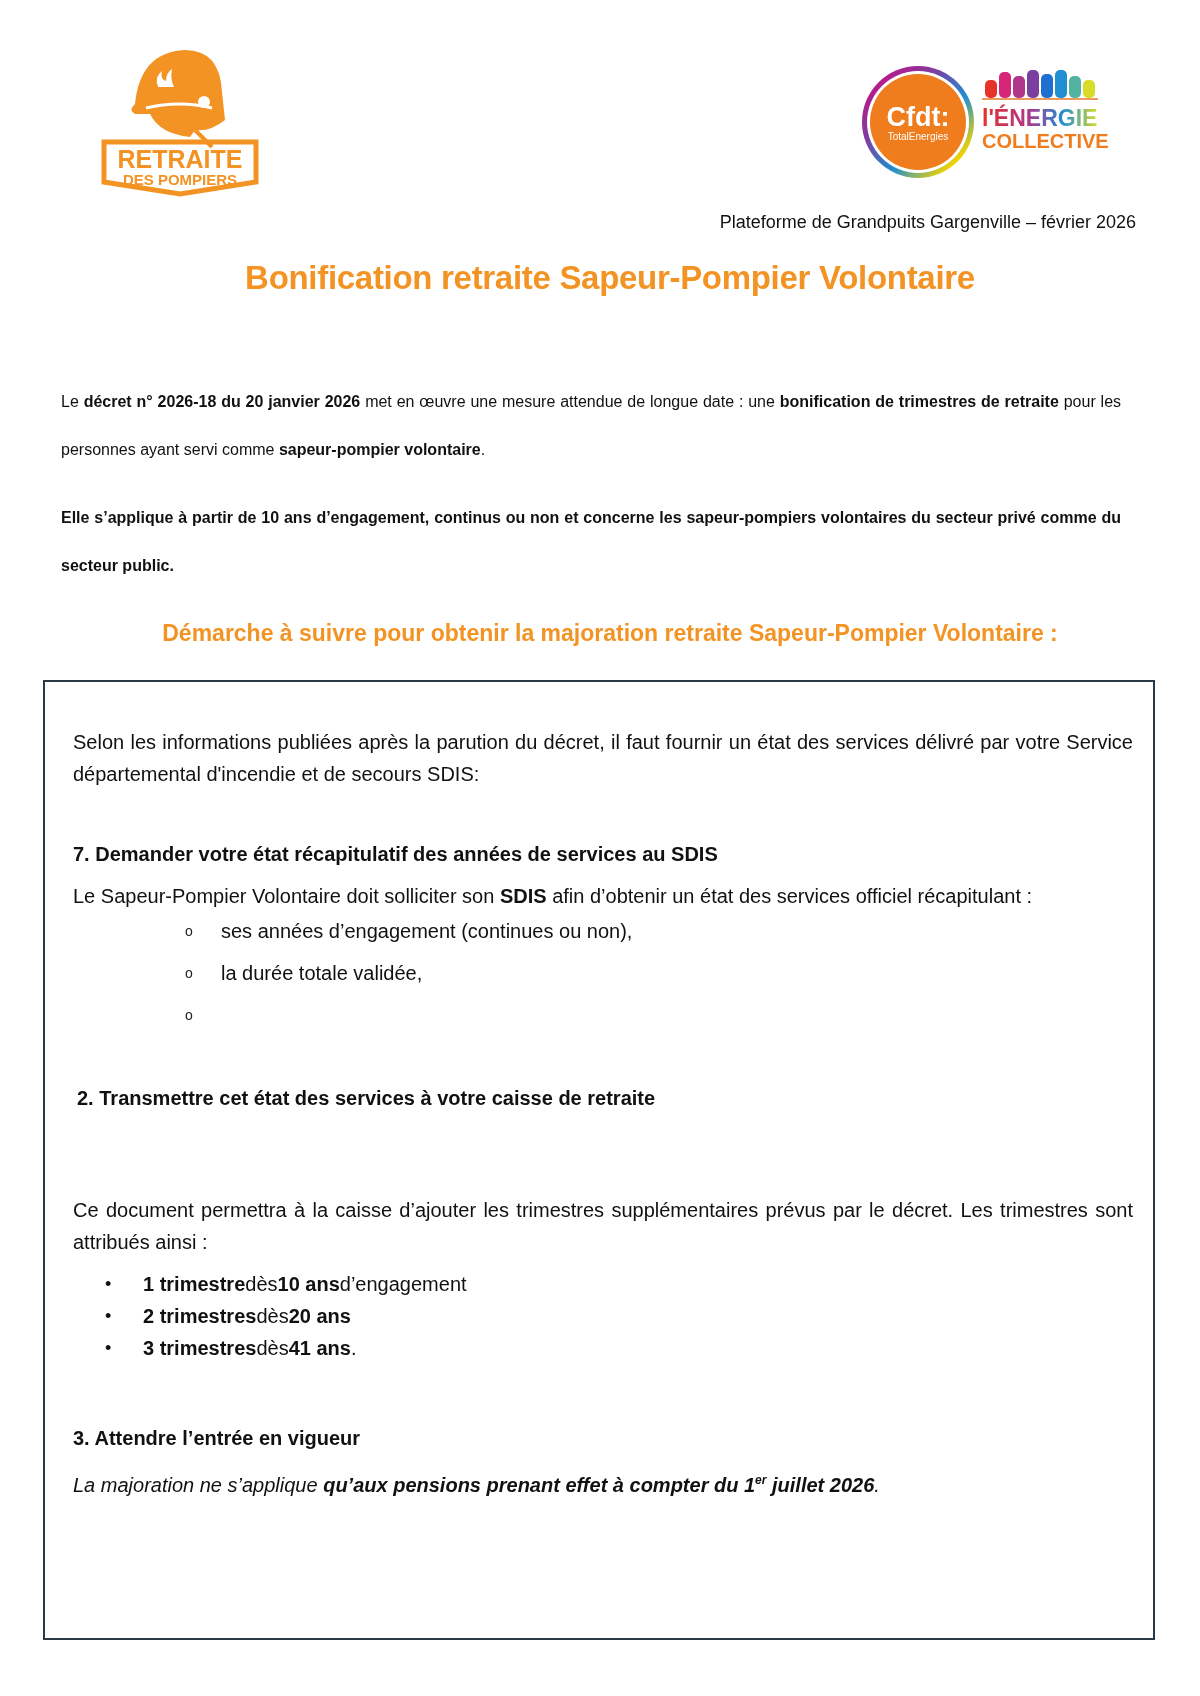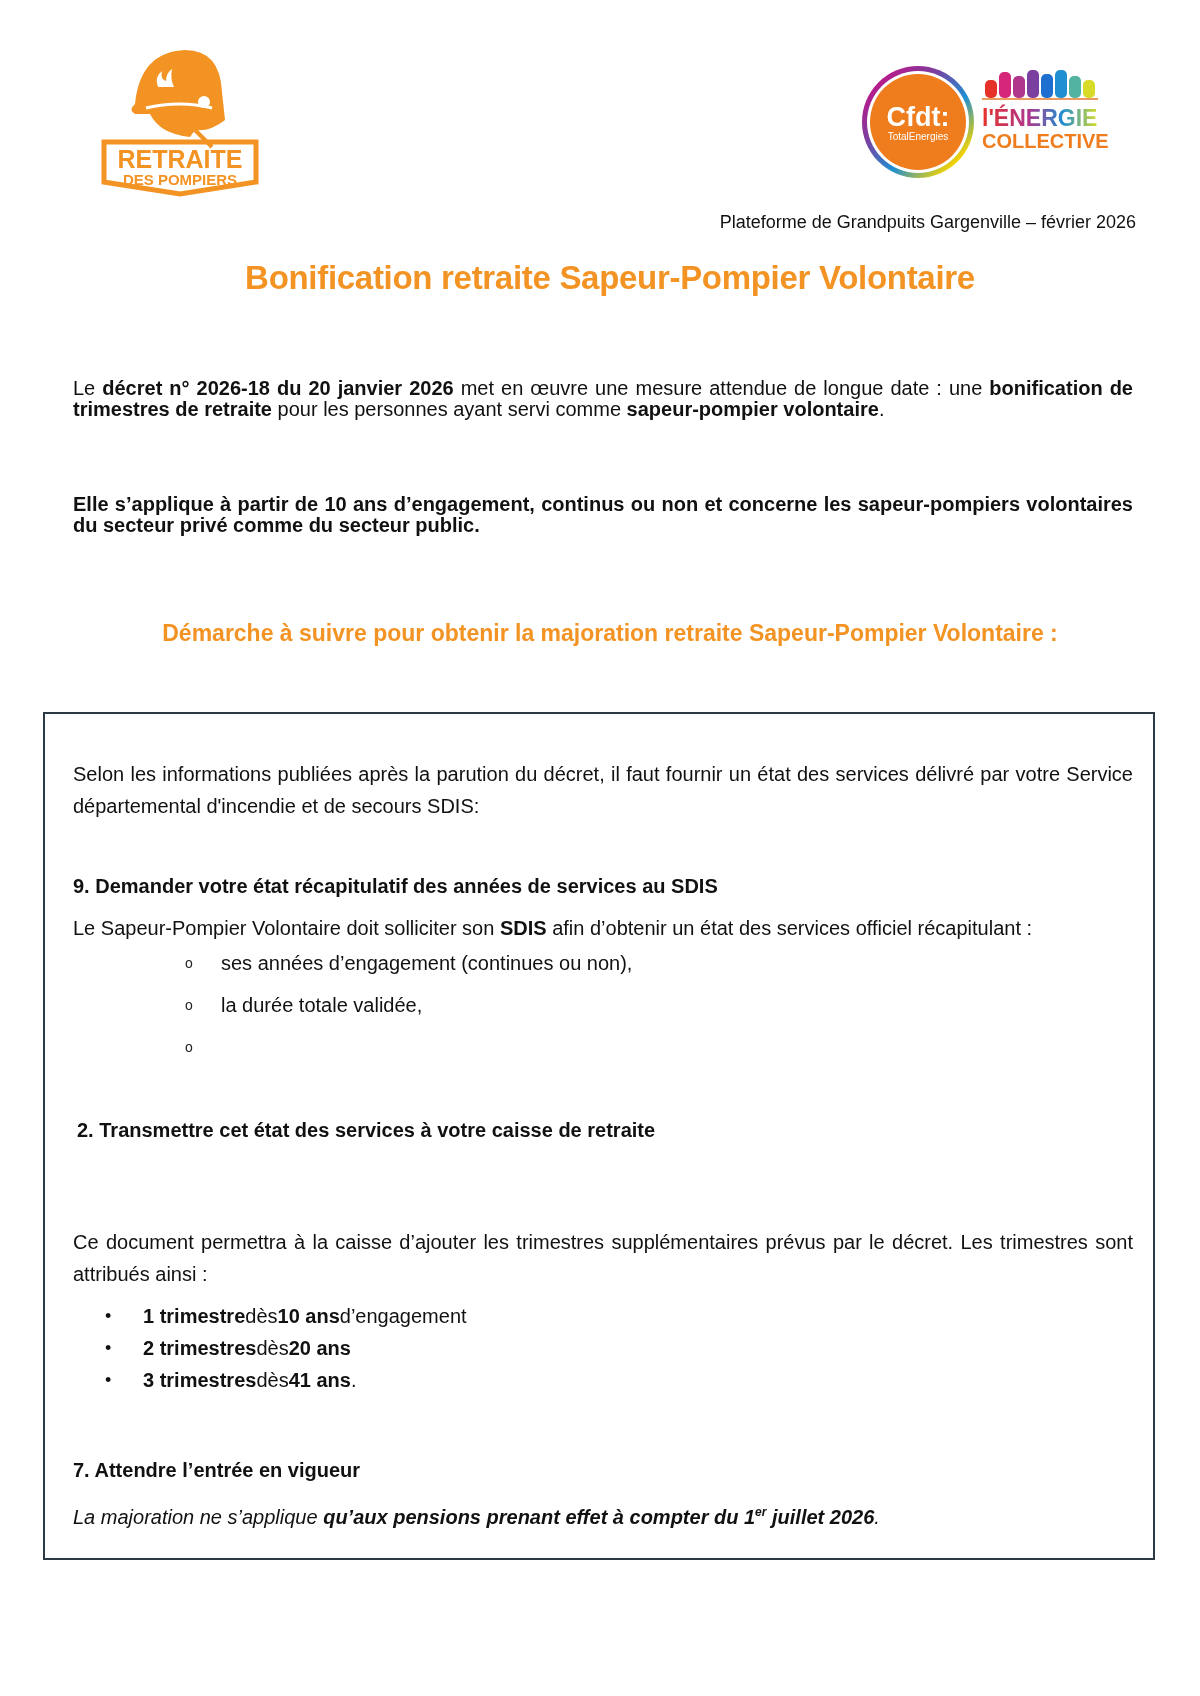--- a/index.html
+++ b/index.html
@@ -1,26 +1,26 @@
 <!DOCTYPE html>
 <html><head>
   <meta charset="utf-8">
   <style>
     html, body { margin: 0; padding: 0; background: #ffffff; }
     body { width: 1200px; height: 1696px; position: relative; font-family: "Liberation Sans", sans-serif; color: #111111; overflow: hidden; }
     .logo-left { position: absolute; left: 100px; top: 42px; width: 160px; height: 155px; text-align: right; }
     .logo-right { position: absolute; left: 860px; top: 60px; width: 265px; height: 125px; }
     .meta-line { position: absolute; right: 64px; top: 212px; font-size: 18px; color: #111; }
     .title { position: absolute; left: 0; width: 1220px; top: 259px; text-align: center; font-size: 33px; font-weight: bold; color: #f39323; letter-spacing: -0.3px; }
-    .para { position: absolute; left: 73px; width: 1060px; font-size: 20px; line-height: 21px; text-align: justify; }
+    .para { position: absolute; left: 61px; width: 1060px; font-size: 16px; line-height: 48px; text-align: justify; }
     .para b { font-weight: bold; }
     .p1 { top: 378px; }
     .p2 { top: 494px; }
     .subtitle { position: absolute; left: 0; width: 1220px; top: 620px; text-align: center; font-size: 23px; font-weight: bold; color: #f39323; }
-    .box { position: absolute; left: 43px; top: 712px; width: 1112px; height: 848px; border: 2.5px solid #2b3a45; box-sizing: border-box; }
+    .box { position: absolute; left: 43px; top: 680px; width: 1112px; height: 960px; border: 2.5px solid #2b3a45; box-sizing: border-box; }
     .box-inner { position: absolute; left: 28px; width: 1060px; font-size: 20px; line-height: 32px; }
     .box-inner.justify { text-align: justify; }
     .step-title { font-weight: bold; }
     .circle-list { position: absolute; left: 140px; font-size: 20px; }
     .circle-list .li { height: 42px; line-height: 42px; display: flex; align-items: center; }
     .circle-list .mark { width: 36px; font-size: 14px; color: #222; }
     .bullet-list { position: absolute; left: 60px; font-size: 20px; }
     .bullet-list .li { height: 32px; line-height: 32px; display: flex; align-items: center; }
     .bullet-list .mark { width: 38px; font-size: 18px; }
     sup { font-size: 12px; }
@@ -85,21 +85,21 @@
 
 <div class="para p1"><span>Le </span><b>décret n° 2026-18 du 20 janvier 2026</b><span> met en œuvre une mesure attendue de longue date : une </span><b>bonification de trimestres de retraite</b><span> pour les personnes ayant servi comme </span><b>sapeur-pompier volontaire</b><span>.</span></div>
 
 <div class="para p2"><b>Elle s’applique à partir de 10 ans d’engagement, continus ou non et concerne les sapeur-pompiers volontaires du secteur privé comme du secteur public.</b></div>
 
 <div class="subtitle">Démarche à suivre pour obtenir la majoration retraite Sapeur-Pompier Volontaire :</div>
 
 <div class="box">
   <div class="box-inner justify" style="top:44px;">Selon les informations publiées après la parution du décret, il faut fournir un état des services délivré par votre Service départemental d'incendie et de secours SDIS:</div>
 
-  <div class="box-inner step-title" style="top:156px;">9. Demander votre état récapitulatif des années de services au SDIS</div>
+  <div class="box-inner step-title" style="top:156px;">7. Demander votre état récapitulatif des années de services au SDIS</div>
   <div class="box-inner" style="top:198px;"><span>Le Sapeur-Pompier Volontaire doit solliciter son </span><b>SDIS</b><span> afin d’obtenir un état des services officiel récapitulant :</span></div>
   <div class="circle-list" style="top:228px;">
     <div class="li">
         <span class="mark">o</span>
         <span>ses années d’engagement (continues ou non),</span>
       </div>
     <div class="li">
         <span class="mark">o</span>
         <span>la durée totale validée,</span>
       </div>
@@ -127,15 +127,15 @@
       </div>
     <div class="li">
         <span class="mark">•</span>
         <b>3 trimestres</b>
         <span> dès </span>
         <b>41 ans</b>
         <span>.</span>
       </div>
   </div>
 
-  <div class="box-inner step-title" style="top:740px;">7. Attendre l’entrée en vigueur</div>
+  <div class="box-inner step-title" style="top:740px;">3. Attendre l’entrée en vigueur</div>
   <div class="box-inner" style="top:782px;font-style:italic;"><span>La majoration ne s’applique </span><b>qu’aux pensions prenant effet à compter du 1</b><b><sup>er</sup></b><b> juillet 2026</b><span>.</span></div>
 </div>
 
 </body></html>

